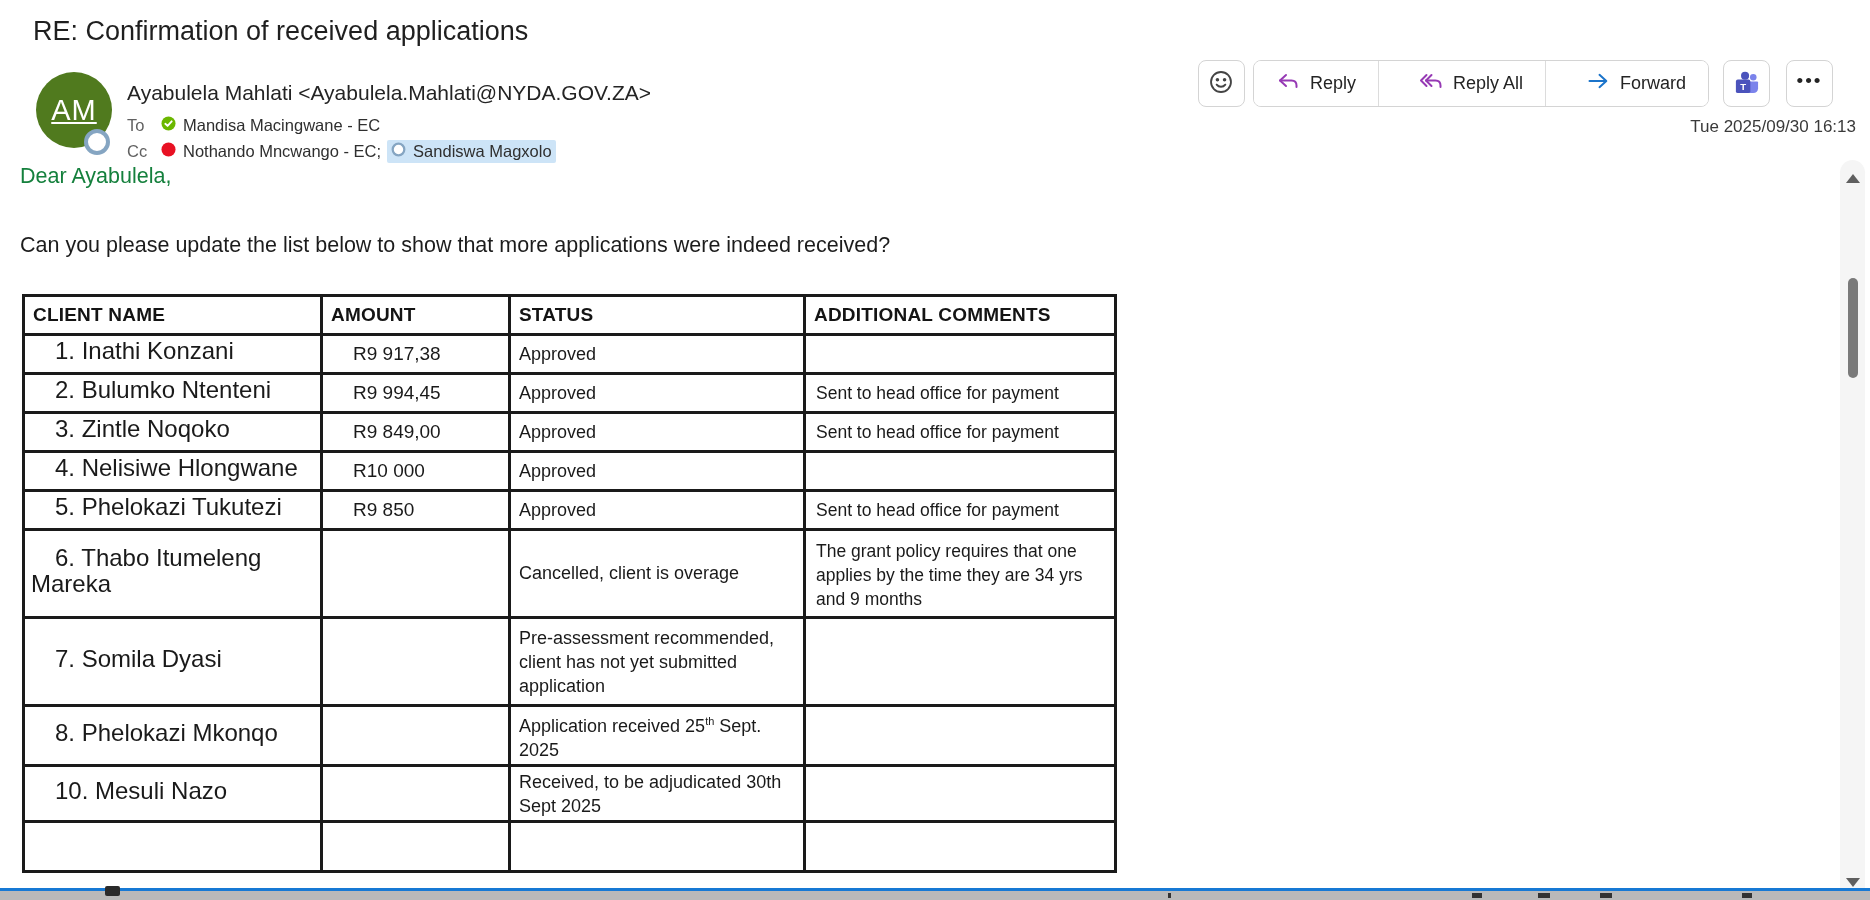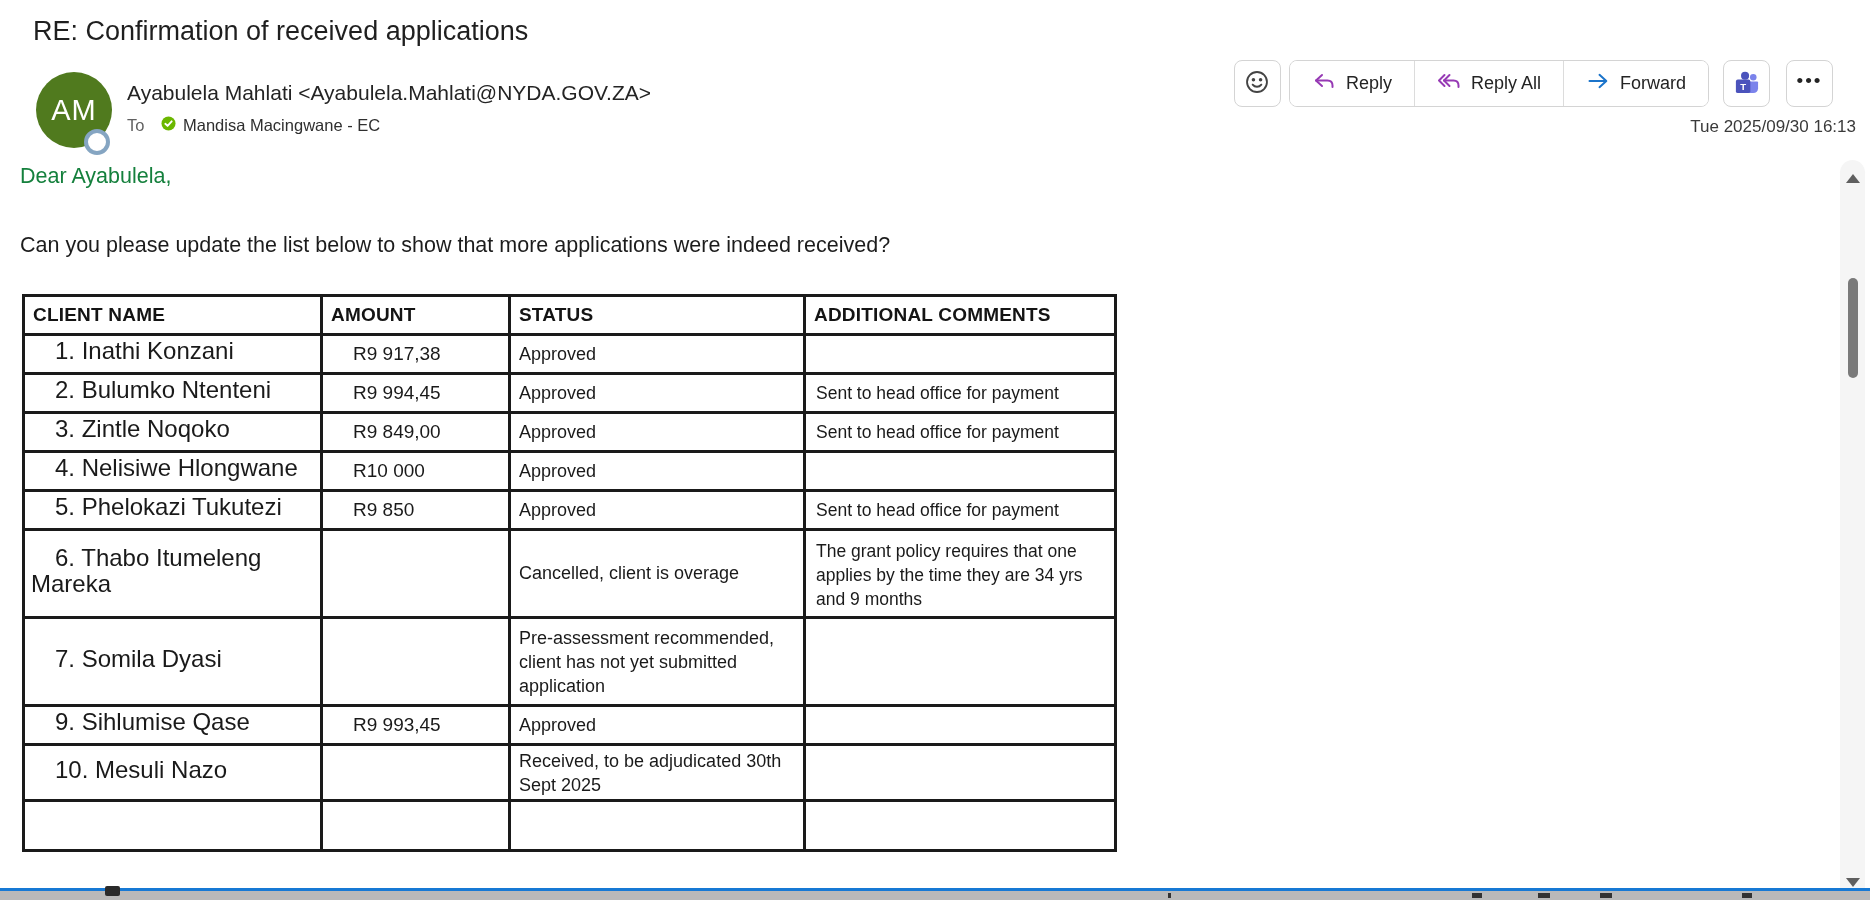--- a/index.html
+++ b/index.html
@@ -3,38 +3,38 @@
 <meta charset="utf-8">
 <style>
   html,body{margin:0;padding:0;background:#fff;width:1870px;height:900px;overflow:hidden;
     font-family:"Liberation Sans",sans-serif;-webkit-font-smoothing:antialiased;}
   .page{position:relative;width:1870px;height:900px;background:#fff;}
 
   
   .subject{position:absolute;left:33px;top:16px;font-size:27px;color:#1f1f1f;}
   .avatar{position:absolute;left:36px;top:72px;width:76px;height:76px;border-radius:50%;
     background:var(--avatar_green);display:flex;align-items:center;justify-content:center;}
-  .avatar .initials{color:#fff;font-size:29px;letter-spacing:1px;}
+  .avatar .initials{color:#fff;font-size:29px;letter-spacing:1px;text-decoration:underline;}
   .avatar .presence-ring{position:absolute;left:48px;top:57px;width:18px;height:18px;border-radius:50%;
     background:#fff;border:4px solid var(--presence_offline_ring);}
   .sender{position:absolute;left:127px;top:81px;font-size:21px;color:#242424;}
   .addr-line{position:absolute;left:127px;display:flex;align-items:center;font-size:16.5px;color:#333;}
   .addr-line.to{top:114px;}
   .addr-line.cc{top:140px;}
   .addr-label{color:#616161;width:30px;flex:0 0 30px;}
   .chip{display:flex;align-items:flex-start;gap:7px;padding:2px 4px;border-radius:2px;}
   .chip.highlighted{background:var(--highlight_blue);}
   .chip .r-name{color:#2f2f2f;white-space:nowrap;}
 
   
   .toolbar{position:absolute;top:60px;right:37px;display:flex;align-items:stretch;height:47px;}
   .tb-btn{display:flex;align-items:center;justify-content:center;background:#fff;
     border:1px solid #d4d4d4;border-radius:8px;color:#242424;cursor:pointer;box-sizing:border-box;}
   .tb-single{width:47px;margin-right:8px;}
-  .tb-group{display:flex;border:1px solid #d4d4d4;border-radius:8px;overflow:hidden;background:#fff;}
+  .tb-group{display:flex;border:1px solid #d4d4d4;border-radius:8px;overflow:hidden;background:#fff;gap:18px;}
   .tb-group .grp-btn{display:flex;align-items:center;gap:10px;padding:0 22px;font-size:18px;
     background:#fff;border:none;border-right:1px solid #dcdcdc;color:#242424;cursor:pointer;
     font-family:"Liberation Sans",sans-serif;}
   .tb-group .grp-btn:last-child{border-right:none;}
   .tb-teams{margin-left:14px;width:47px;}
   .tb-more{margin-left:16px;width:47px;font-size:19px;letter-spacing:2px;padding-bottom:6px;}
   .timestamp{position:absolute;top:117px;right:14px;font-size:17px;color:#3a3a3a;}
 
   
   .greeting{position:absolute;left:20px;top:164px;font-size:21.5px;color:#15803d;}
@@ -152,20 +152,41 @@
           <span style="display: flex;">
             <svg viewBox="0 0 16 16" width="15" height="15">
               <circle cx="8" cy="8" r="7.5" fill="var(--presence_available)"></circle>
               <path d="M4.6 8.3 L7 10.6 L11.4 5.7" stroke="#fff" stroke-width="2" fill="none" stroke-linecap="round" stroke-linejoin="round"></path>
             </svg>
           </span>
           <span class="r-name">Mandisa Macingwane - EC</span>
         </span>
       </span>
   </div>
+  <div class="addr-line cc">
+    <span class="addr-label">Cc</span>
+    <span id="cc-recipients" style="display:flex;align-items:center;gap:2px;">
+        <span class="chip">
+          <span style="display: flex;">
+            <svg viewBox="0 0 16 16" width="15" height="15">
+              <circle cx="8" cy="8" r="7.5" fill="var(--presence_busy)"></circle>
+            </svg>
+          </span>
+          <span class="r-name">Nothando Mncwango - EC;</span>
+        </span>
+        <span class="chip highlighted">
+          <span style="display: flex;">
+            <svg viewBox="0 0 16 16" width="15" height="15">
+              <circle cx="8" cy="8" r="6.2" fill="#fff" stroke="var(--presence_offline_ring)" stroke-width="2.4"></circle>
+            </svg>
+          </span>
+          <span class="r-name">Sandiswa Magxolo</span>
+        </span>
+      </span>
+  </div>
 
   <div class="greeting">Dear Ayabulela,</div>
   <div class="request">Can you please update the list below to show that more applications were indeed received?</div>
 
   <table class="apps">
     <colgroup>
         <col style="width:298px">
         <col style="width:188px">
         <col style="width:295px">
         <col style="width:311px">
@@ -215,24 +236,24 @@
           <td class="c-amount"></td>
           <td class="c-status va-bottom">Cancelled, client is overage</td>
           <td class="c-comment va-top">The grant policy requires that one applies by the time they are 34 yrs and 9 months</td>
         </tr>
         <tr style="height: 88px;">
           <td class="c-name">7. Somila Dyasi</td>
           <td class="c-amount"></td>
           <td class="c-status">Pre-assessment recommended, client has not yet submitted application</td>
           <td class="c-comment"></td>
         </tr>
-        <tr style="height: 35px;">
-          <td class="c-name">9. Sihlumise Qase</td>
-          <td class="c-amount">R9 993,45</td>
-          <td class="c-status">Approved</td>
+        <tr style="height: 60px;">
+          <td class="c-name">8. Phelokazi Mkonqo</td>
+          <td class="c-amount"></td>
+          <td class="c-status">Application received 25<sup>th</sup> Sept. 2025</td>
           <td class="c-comment"></td>
         </tr>
         <tr style="height: 56px;">
           <td class="c-name">10. Mesuli Nazo</td>
           <td class="c-amount"></td>
           <td class="c-status">Received, to be adjudicated 30th Sept 2025</td>
           <td class="c-comment"></td>
         </tr>
         <tr style="height: 50px;">
           <td class="c-name"></td>

